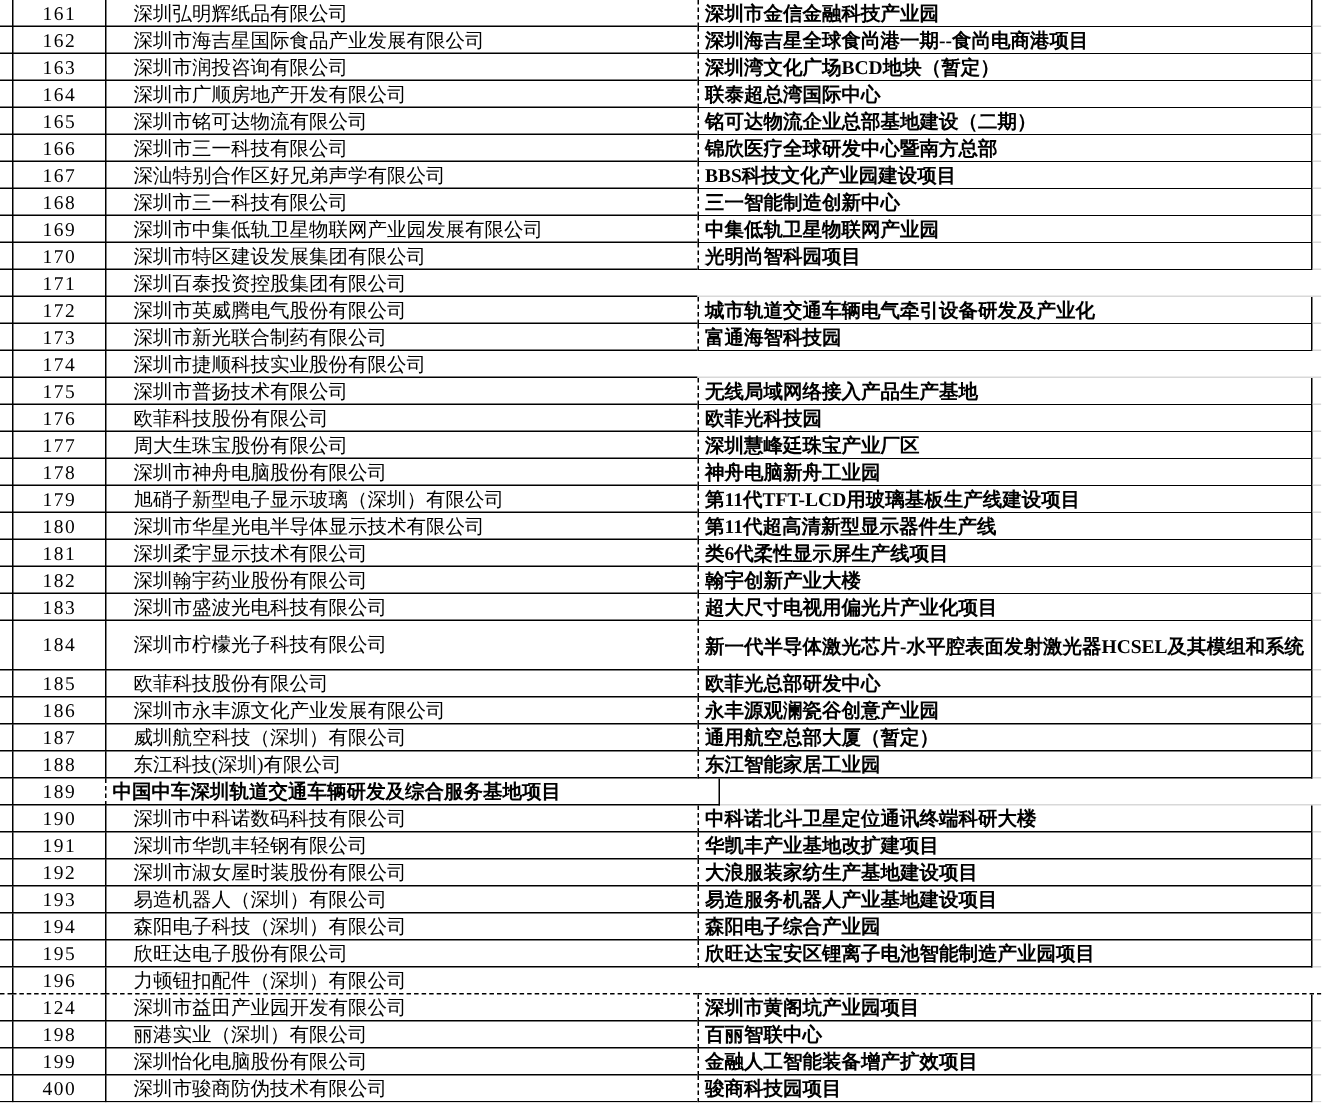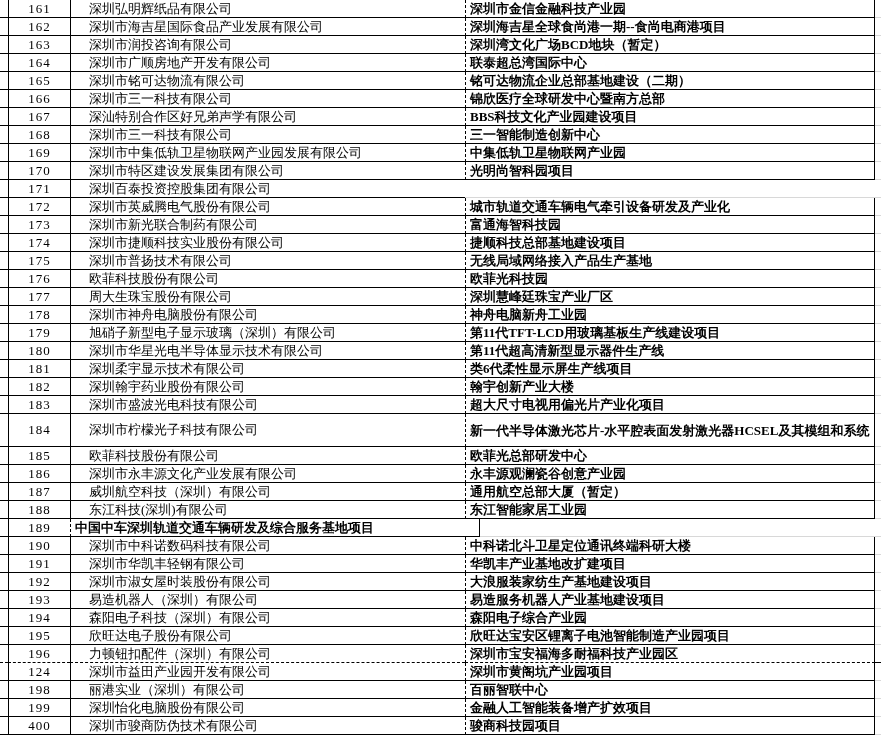--- a/index.html
+++ b/index.html
@@ -170,21 +170,20 @@
         <div class="cell pad"></div>
         <div class="cell num">173</div>
         <div class="cell company">深圳市新光联合制药有限公司</div>
         <div class="cell project">富通海智科技园</div>
         <div class="cell gutter"></div>
       </div>
       <div class="row">
         <div class="cell pad"></div>
         <div class="cell num">174</div>
         <div class="cell company">深圳市捷顺科技实业股份有限公司</div>
-        <div class="cell project">捷顺科技总部基地建设项目</div>
         <div class="cell gutter"></div>
       </div>
       <div class="row">
         <div class="cell pad"></div>
         <div class="cell num">175</div>
         <div class="cell company">深圳市普扬技术有限公司</div>
         <div class="cell project">无线局域网络接入产品生产基地</div>
         <div class="cell gutter"></div>
       </div>
       <div class="row">
@@ -323,21 +322,20 @@
         <div class="cell pad"></div>
         <div class="cell num">195</div>
         <div class="cell company">欣旺达电子股份有限公司</div>
         <div class="cell project">欣旺达宝安区锂离子电池智能制造产业园项目</div>
         <div class="cell gutter"></div>
       </div>
       <div class="row break">
         <div class="cell pad"></div>
         <div class="cell num">196</div>
         <div class="cell company">力顿钮扣配件（深圳）有限公司</div>
-        <div class="cell project">深圳市宝安福海多耐福科技产业园区</div>
         <div class="cell gutter"></div>
       </div>
       <div class="row">
         <div class="cell pad"></div>
         <div class="cell num">124</div>
         <div class="cell company">深圳市益田产业园开发有限公司</div>
         <div class="cell project">深圳市黄阁坑产业园项目</div>
         <div class="cell gutter"></div>
       </div>
       <div class="row">

